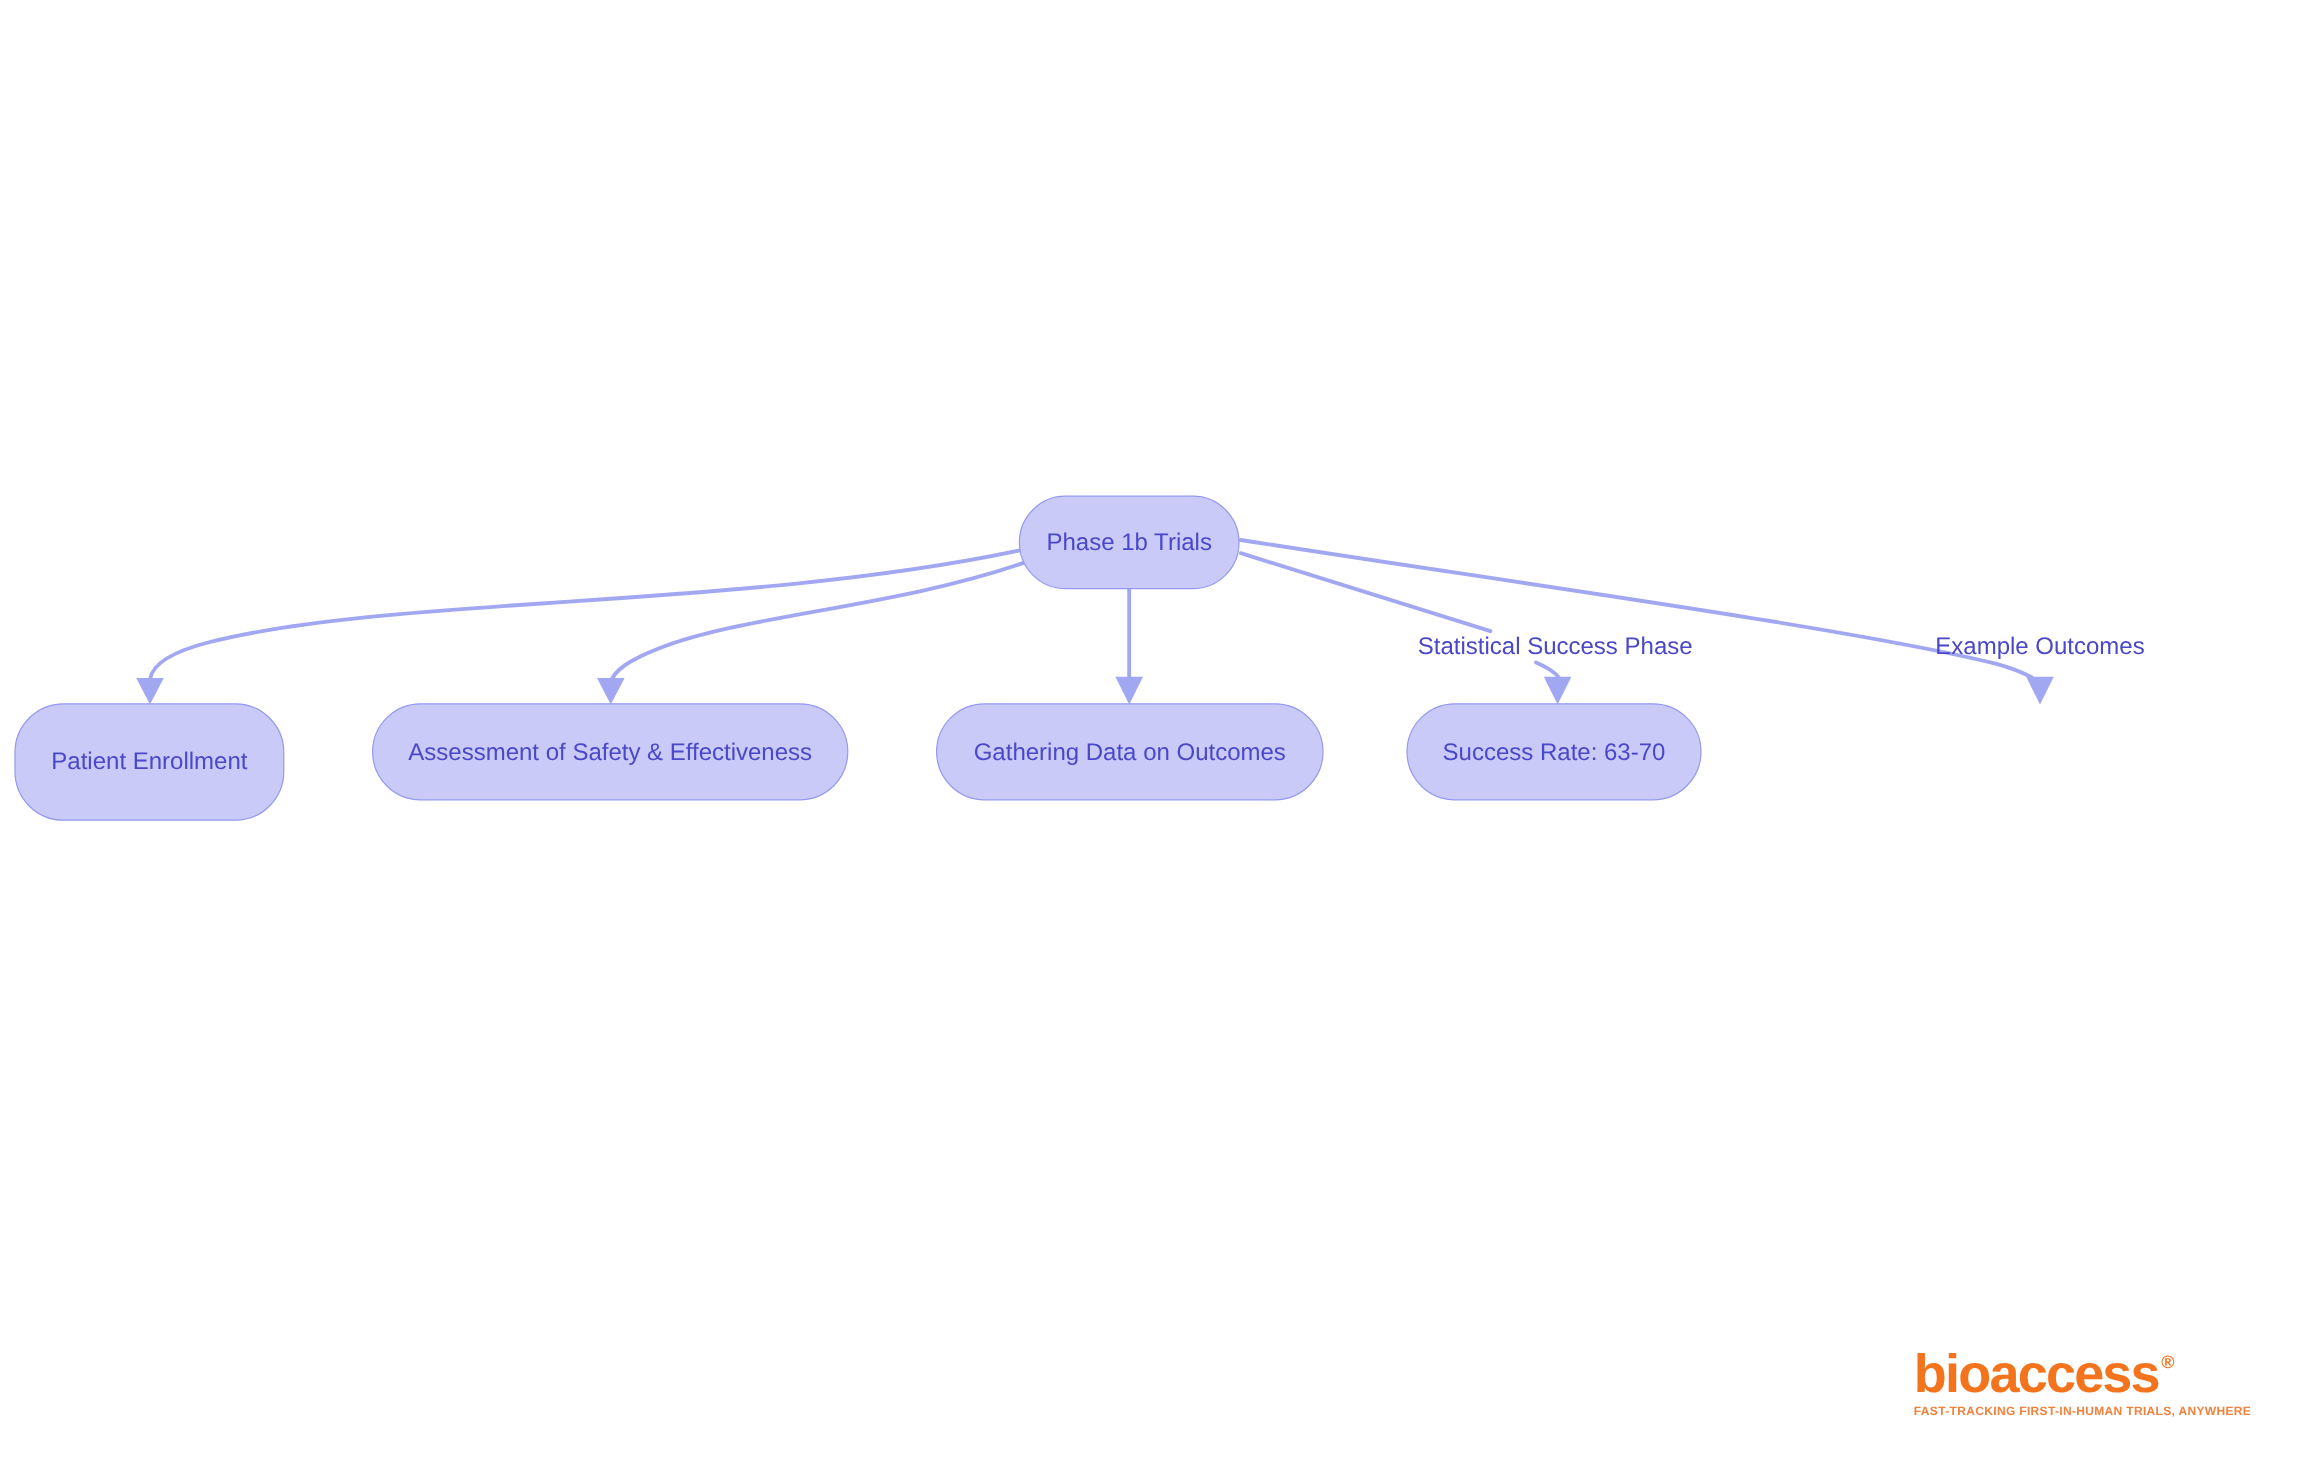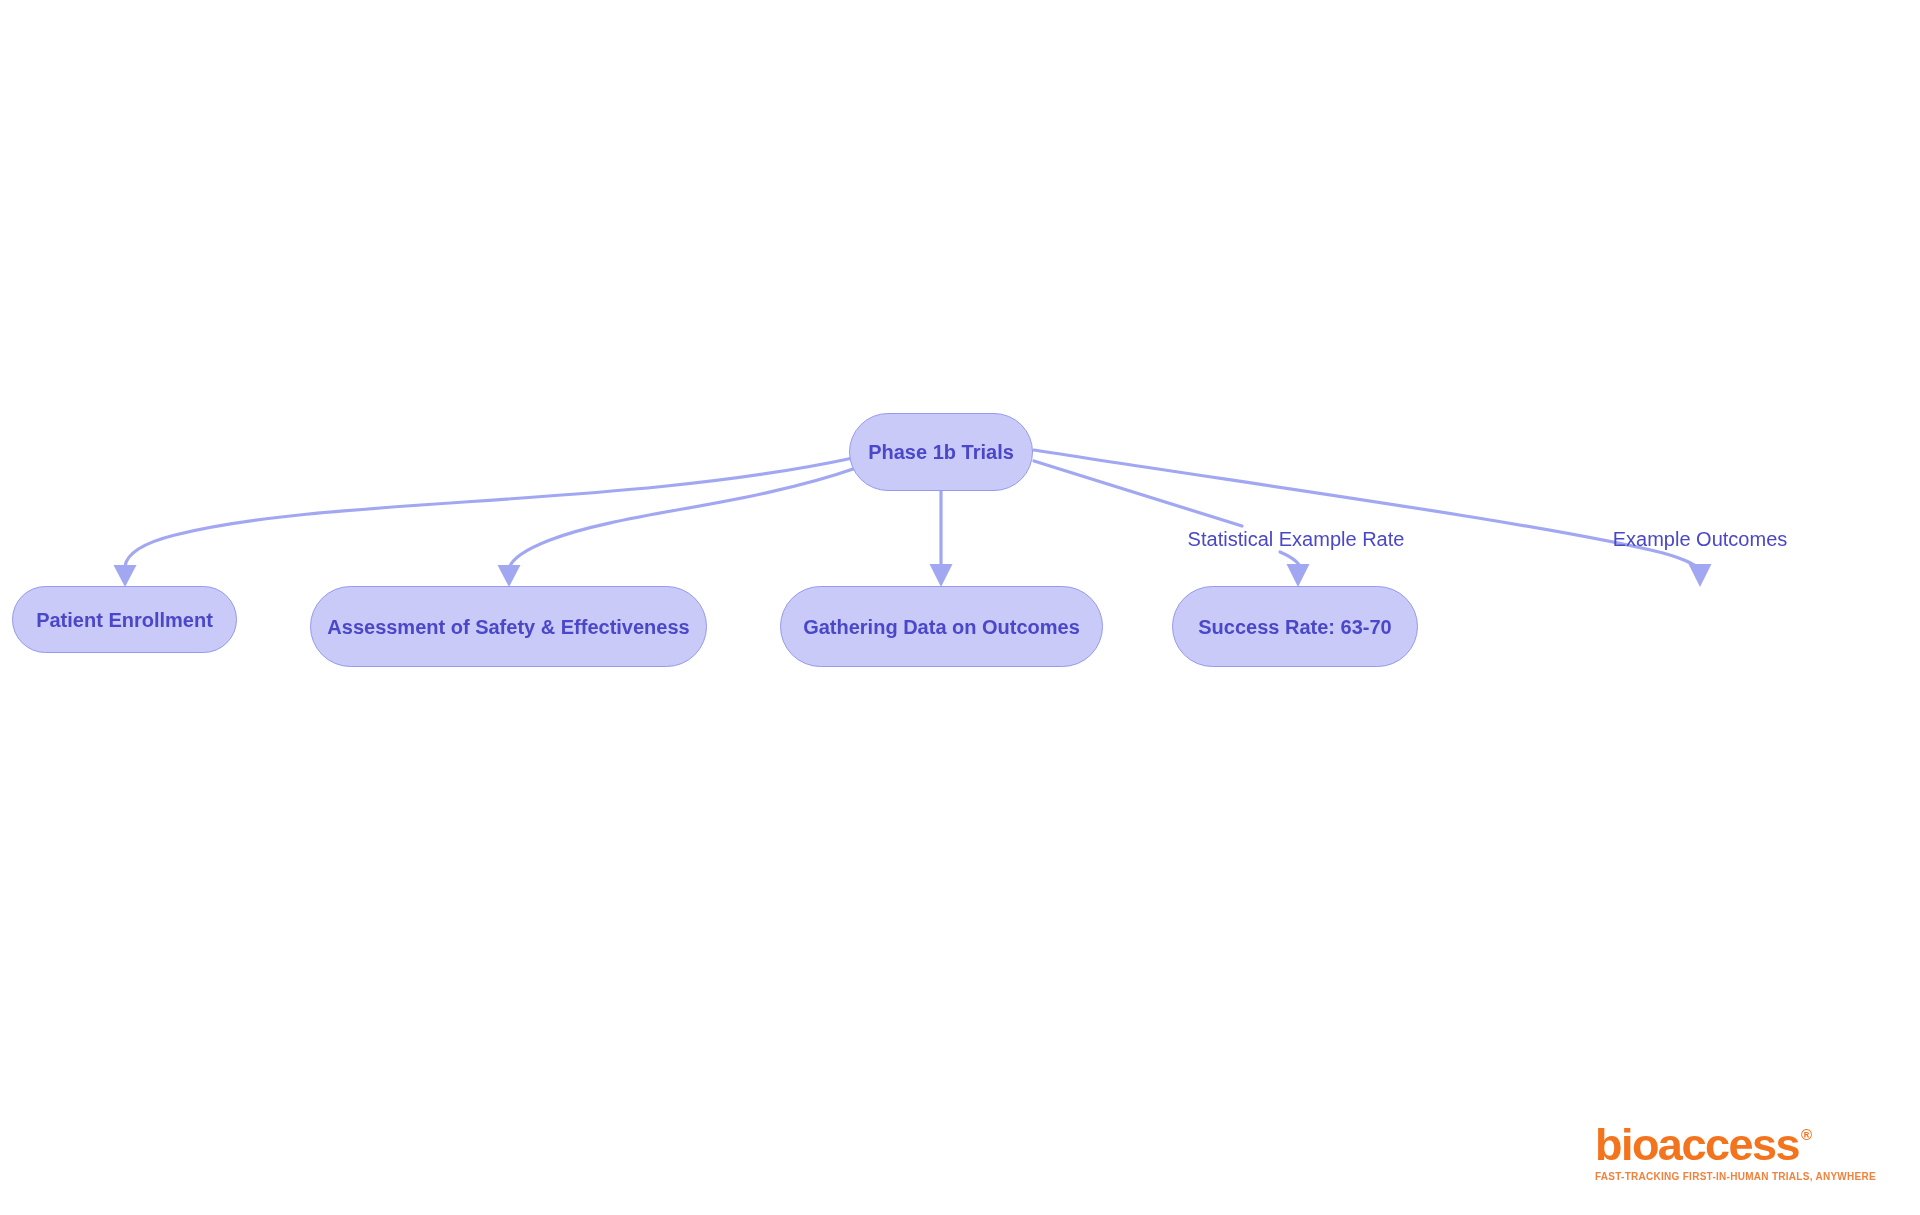--- a/index.html
+++ b/index.html
@@ -12,21 +12,20 @@
   .edges path{fill:none;stroke:var(--edge-line,#a2a7f2);stroke-width:3.2;stroke-linecap:round;}
   .edges polygon{fill:var(--edge-line,#a2a7f2);stroke:none;}
   .node{
     position:absolute;display:flex;align-items:center;justify-content:center;
     background:var(--node-fill,#c9caf8);
     border:1.6px solid var(--node-border,#9599ef);
     border-radius:41px;
     color:var(--node-text,#4a47c8);
     font-size:20px;line-height:1.2;text-align:center;white-space:nowrap;
     box-sizing:border-box;
-    font-weight:bold;
   }
   .edge-label{
     position:absolute;transform:translateX(-50%);
     color:var(--edge-label-text,#4a47c8);
     font-size:20px;white-space:nowrap;
   }
   .logo{position:absolute;right:44px;top:1122px;text-align:left;}
   .logo .wordmark{
     font-size:45px;font-weight:800;letter-spacing:-1.5px;line-height:1;
     color:var(--brand-orange,#f4731d);
@@ -58,38 +57,38 @@
     <polygon points="1286.5,564 1309.5,564 1298,587"></polygon>
 
     <path d="M 1034 450 C 1250 484 1540 523 1663 553 C 1688 560 1699 567 1700 571"></path>
     <polygon points="1688.5,564 1711.5,564 1700,587"></polygon>
   </svg>
 
   <div class="node" style="left:849px;top:413px;width:184px;height:78px;border-radius:39px;">
     <span>Phase 1b Trials</span>
   </div>
 
-  <div class="node" style="left:12px;top:586px;width:225px;height:67px;">
+  <div class="node" style="left:12px;top:586px;width:225px;height:98px;">
     <span>Patient Enrollment</span>
   </div>
 
   <div class="node" style="left:780px;top:586px;width:323px;height:81px;">
     <span>Gathering Data on Outcomes</span>
   </div>
 
   <div class="node" style="left:310px;top:586px;width:397px;height:81px;">
     <span>Assessment of Safety &amp; Effectiveness</span>
   </div>
 
   <div class="node" style="left:1172px;top:586px;width:246px;height:81px;justify-content:center;">
     <span>Success Rate: 63-70</span>
   </div>
 
 
-  <div class="edge-label" style="left:1296px;top:528px;">Statistical Example Rate</div>
+  <div class="edge-label" style="left:1296px;top:528px;">Statistical Success Phase</div>
 
   <div class="edge-label" style="left:1700px;top:528px;">Example Outcomes</div>
 
   <div class="logo">
     <div class="wordmark"><span>bioaccess</span><span class="reg">®</span></div>
     <div class="tagline">FAST-TRACKING FIRST-IN-HUMAN TRIALS, ANYWHERE</div>
   </div>
 
 </div>
 

